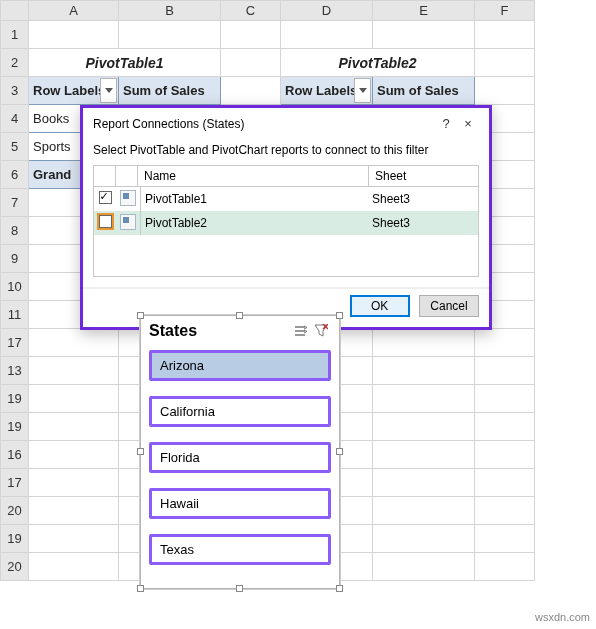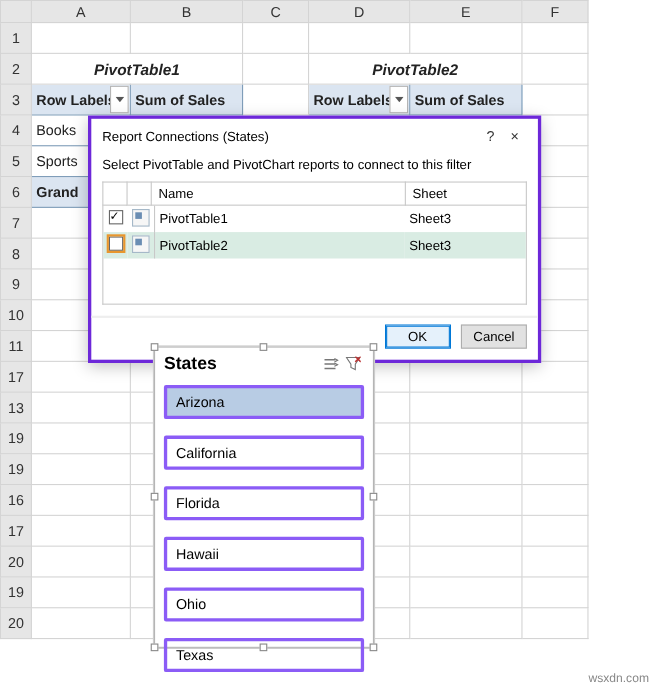--- a/index.html
+++ b/index.html
@@ -345,21 +345,20 @@
           <path d="M1 1 h12 l-4 6 v5 l-4 -2 v-3 z" fill="none" stroke="#777"></path>
           <path d="M9 0 l5 5 M14 0 l-5 5" stroke="#b33" stroke-width="1.4"></path>
         </svg>
     </span>
   </div>
   <div class="slicer-items" id="slicer-items">
       <div class="sitem sel">Arizona</div>
       <div class="sitem">California</div>
       <div class="sitem">Florida</div>
       <div class="sitem">Hawaii</div>
-      <div class="sitem">Ohio</div>
       <div class="sitem">Texas</div>
     </div>
   <div class="handle h-n"></div>
   <div class="handle h-s"></div>
   <div class="handle h-e"></div>
   <div class="handle h-w"></div>
   <div class="handle h-ne"></div>
   <div class="handle h-nw"></div>
   <div class="handle h-se"></div>
   <div class="handle h-sw"></div>

